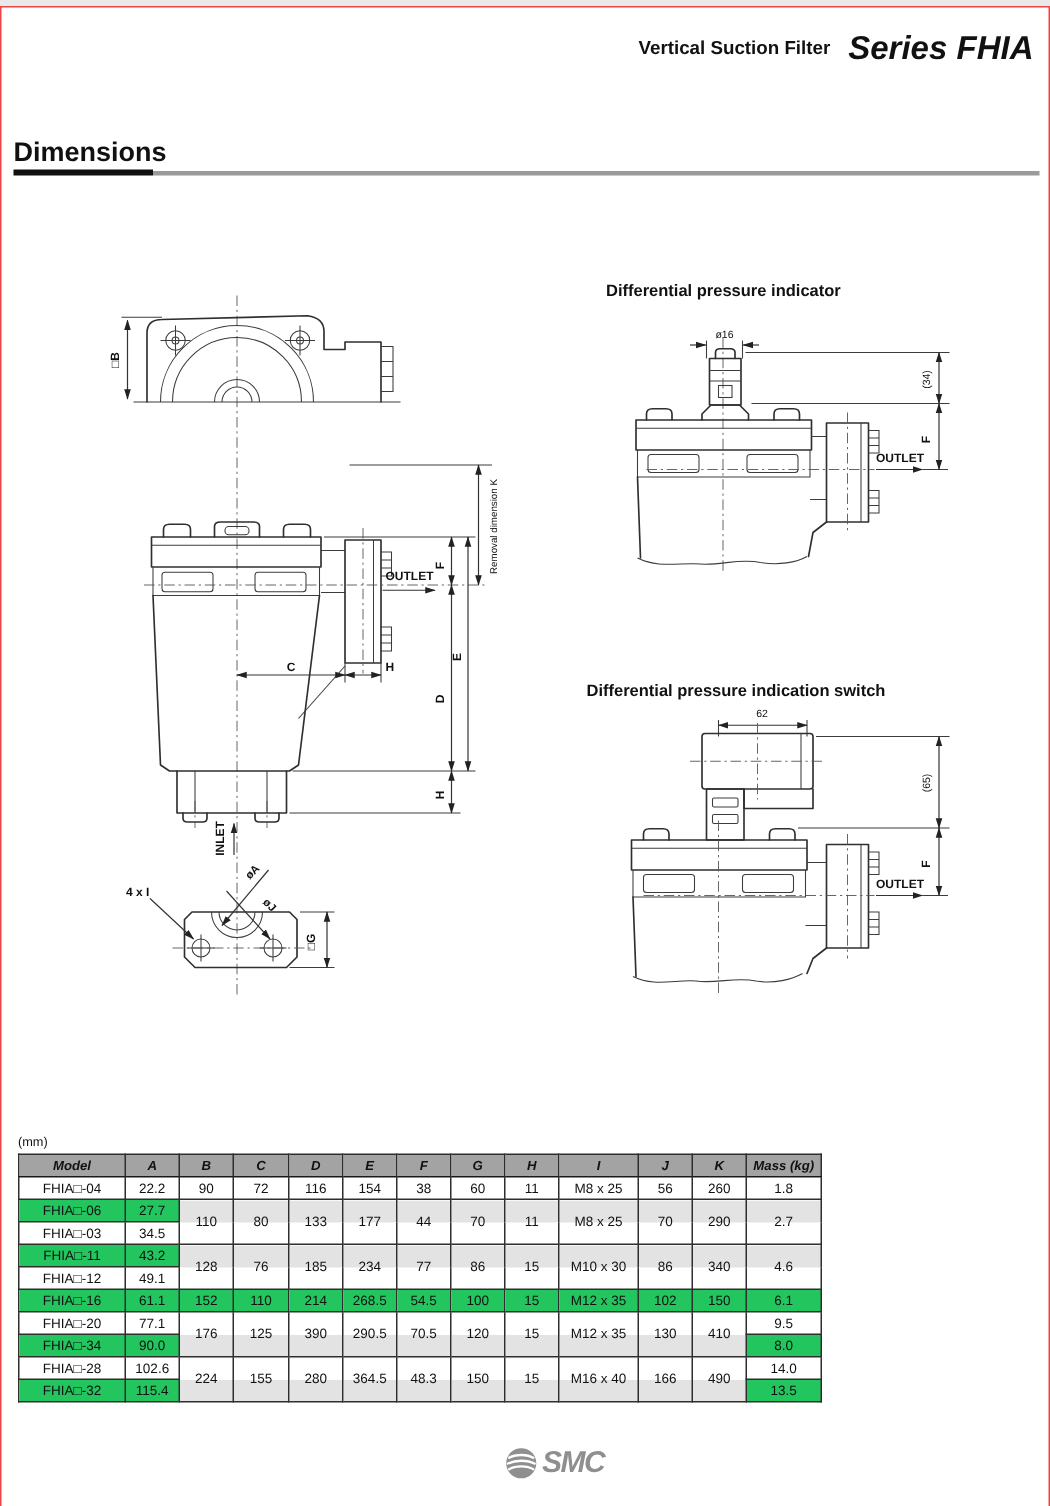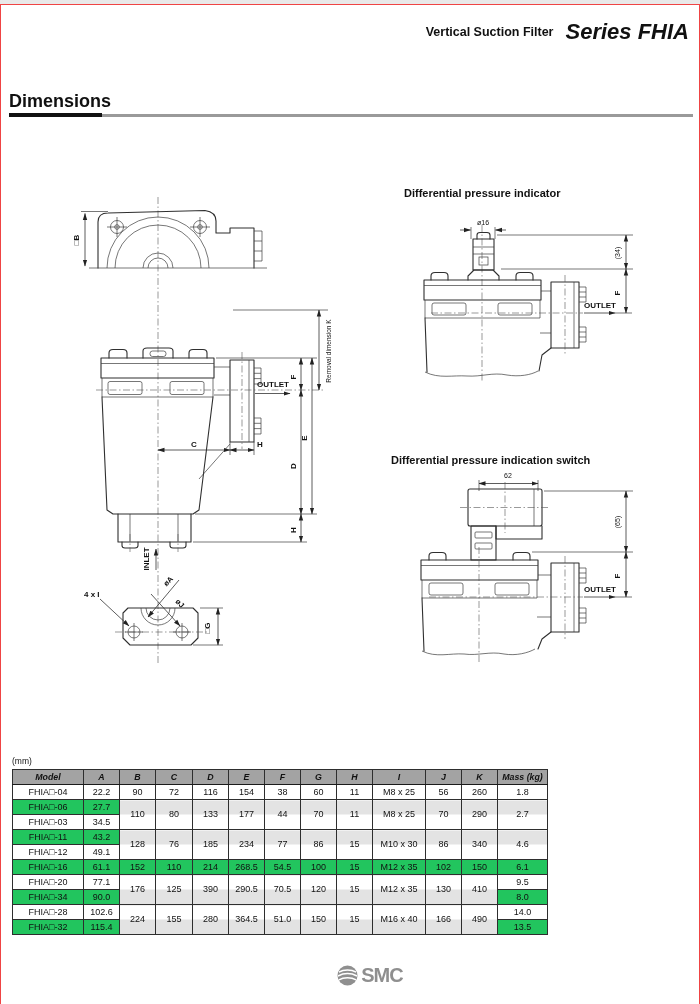--- a/index.html
+++ b/index.html
@@ -31,21 +31,21 @@
   table.dim-table{position:absolute;top:764px;left:11px;width:535px;border-collapse:collapse;
     border:1.8px solid #1a1a1a;table-layout:fixed;font-size:9px;}
   .dim-table th,.dim-table td{border:1px solid #2e2e2e;text-align:center;vertical-align:middle;
     padding:0;height:14px;line-height:11px;background:#fff;overflow:hidden;white-space:nowrap;}
   .dim-table tr.head th{background:#a3a3a3;font-weight:bold;border-bottom:1.6px solid #1a1a1a;font-size:8.8px;font-style:italic;}
   .dim-table td.model{font-weight:normal;}
   .dim-table tr.stripe td{background:#22c55e;}
   .dim-table td.m.tg{background:linear-gradient(to bottom,#e3e3e3 0%,#e3e3e3 50%,#ffffff 50%,#ffffff 100%);}
   .dim-table td.m.bg2{background:linear-gradient(to bottom,#ffffff 0%,#ffffff 50%,#e3e3e3 50%,#e3e3e3 100%);}
   
-  .footer{position:absolute;top:959px;left:0;width:700px;display:flex;justify-content:center;align-items:center;gap:4px;}
+  .footer{position:absolute;top:959px;left:0;width:700px;display:flex;justify-content:center;align-items:center;gap:4px;font-style:italic;}
   .footer-inner{display:flex;align-items:center;gap:3px;margin-left:38px;}
   .logo-text{font-size:20px;font-weight:bold;color:#8f8f8f;letter-spacing:-1px;}
 </style>
 </head>
 <body>
 
 <div class="page">
 
   <div class="top-header">
     <span class="product-name">Vertical Suction Filter</span>
@@ -355,21 +355,21 @@
       <td>90.0</td>
       <td>8.0</td>
     </tr>
     <tr>
       <td class="model">FHIA□-28</td>
       <td>102.6</td>
       <td class="m bg2" rowspan="2">224</td>
       <td class="m bg2" rowspan="2">155</td>
       <td class="m bg2" rowspan="2">280</td>
       <td class="m bg2" rowspan="2">364.5</td>
-      <td class="m bg2" rowspan="2">51.0</td>
+      <td class="m bg2" rowspan="2">48.3</td>
       <td class="m bg2" rowspan="2">150</td>
       <td class="m bg2" rowspan="2">15</td>
       <td class="m bg2" rowspan="2">M16 x 40</td>
       <td class="m bg2" rowspan="2">166</td>
       <td class="m bg2" rowspan="2">490</td>
       <td>14.0</td>
     </tr>
     <tr class="stripe">
       <td class="model">FHIA□-32</td>
       <td>115.4</td>

